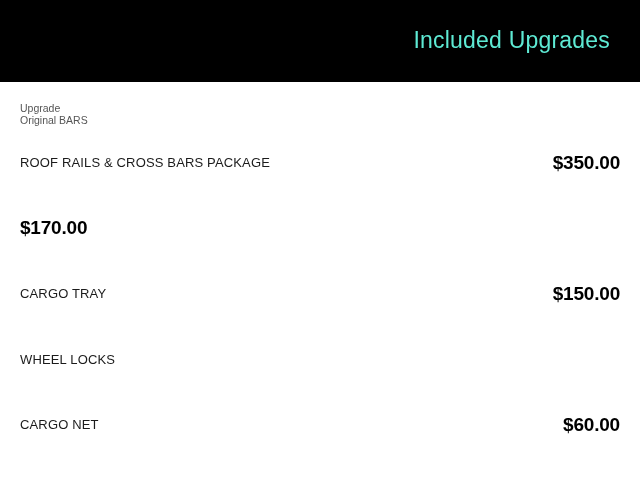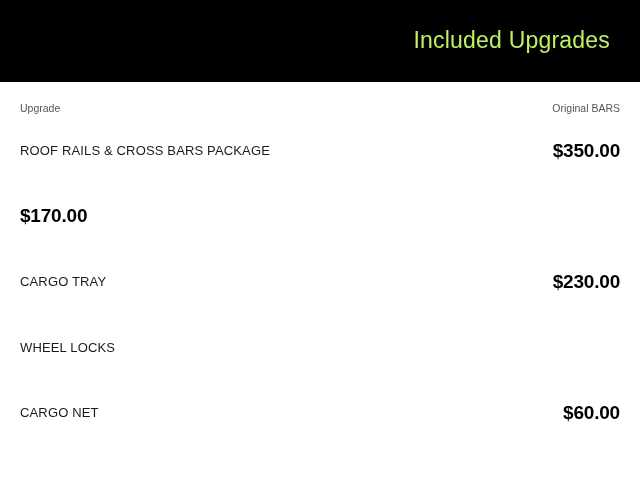--- a/index.html
+++ b/index.html
@@ -25,36 +25,37 @@
     width: 640px;
     height: 82px;
     background: #000000;
     display: flex;
     align-items: center;
     justify-content: flex-end;
     box-sizing: border-box;
     padding-right: 30px;
   }
   .header-title {
-    color: #bef264;
+    color: #5eead4;
     font-size: 23px;
     font-weight: 400;
     letter-spacing: 0.2px;
     line-height: 1.1;
   }
   .content {
     box-sizing: border-box;
     padding: 0 20px;
   }
   .col-head {
     display: flex;
     align-items: baseline;
     justify-content: space-between;
     padding-top: 20px;
     padding-bottom: 4px;
+    flex-direction: column;
   }
   .col-head-left,
   .col-head-right {
     font-size: 10.5px;
     color: #555555;
     font-weight: 400;
   }
   .rows {
     display: block;
     text-align: right;
@@ -110,21 +111,21 @@
         <div class="row-label">ROOF RAILS &amp; CROSS BARS PACKAGE</div>
         <div class="row-price">$350.00</div>
       </div>
 
       <div class="row">
         <div class="row-price">$170.00</div>
       </div>
 
       <div class="row">
         <div class="row-label">CARGO TRAY</div>
-        <div class="row-price">$230.00</div>
+        <div class="row-price">$150.00</div>
       </div>
 
       <div class="row">
         <div class="row-label">WHEEL LOCKS</div>
       </div>
 
       <div class="row">
         <div class="row-label">CARGO NET</div>
         <div class="row-price">$60.00</div>
       </div>

